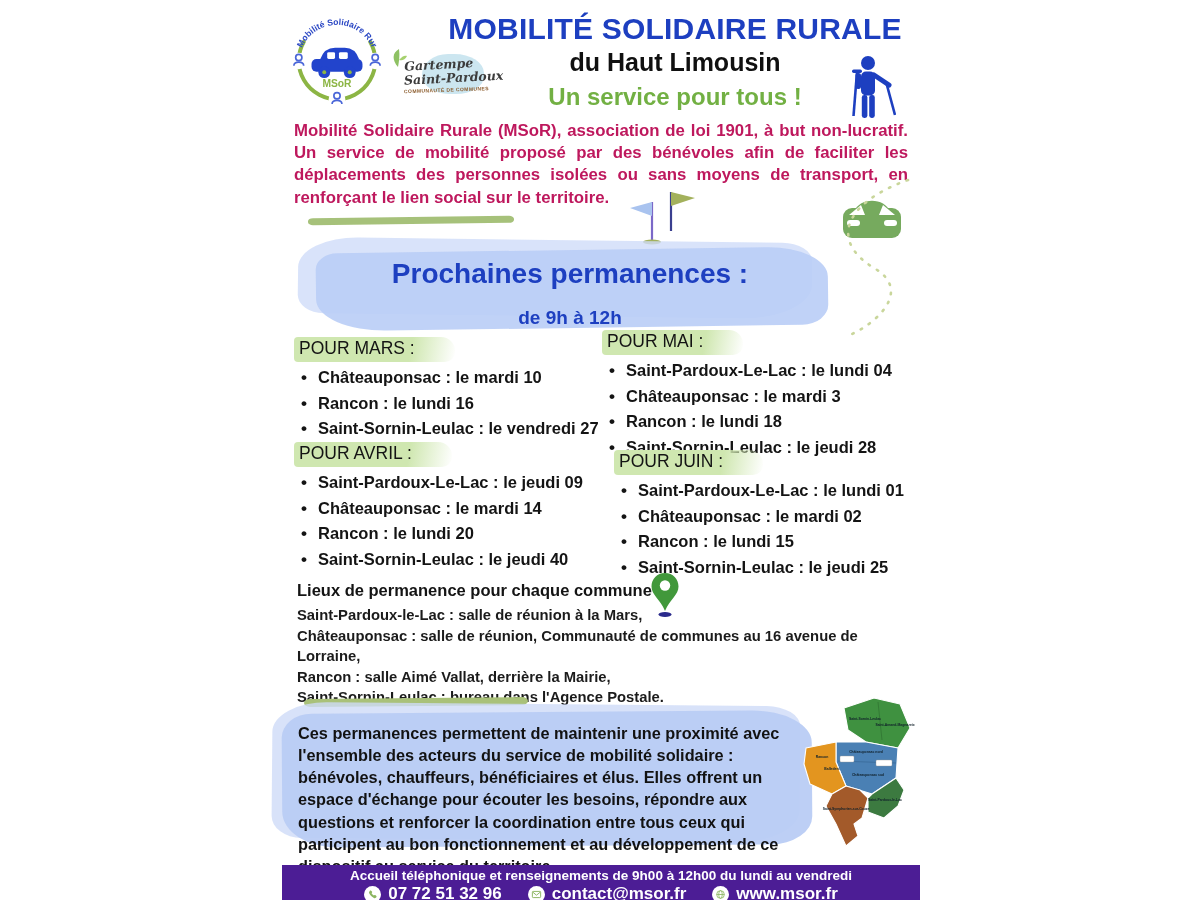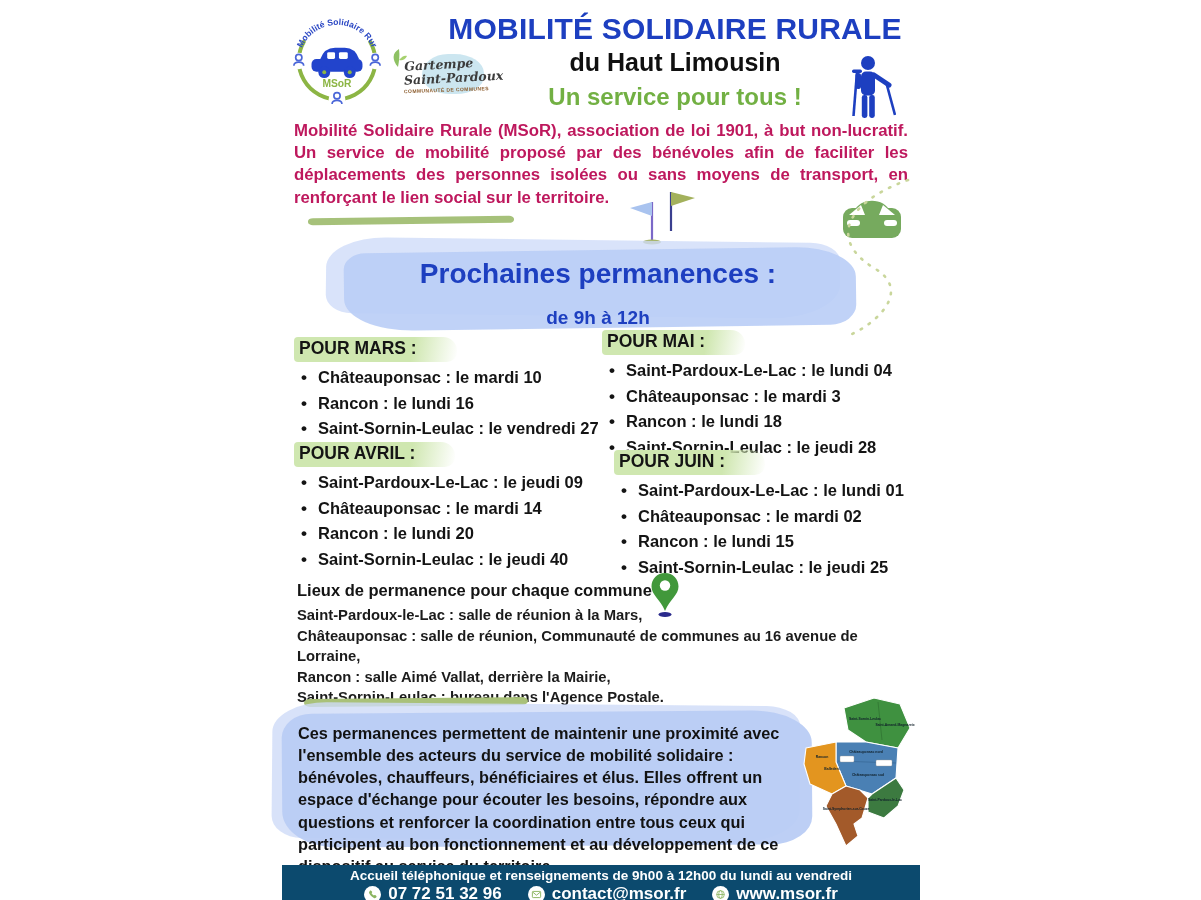--- a/index.html
+++ b/index.html
@@ -34,38 +34,38 @@
   .brush-underline-1 { position:absolute; left:26px; top:217px; width:206px; height:7px;
       background:#9cba6c; border-radius:5px/3px; transform:rotate(-.7deg); opacity:.9; }
   .brush-underline-2 { position:absolute; left:22px; top:698px; width:224px; height:8px;
       background:#a9c179; border-radius:6px/4px; transform:rotate(-.5deg); }
 
   .flags { position:absolute; left:344px; top:188px; }
   .green-car { position:absolute; left:558px; top:192px; }
   .dashed-road { position:absolute; left:444px; top:174px; }
 
   
-  .banner { position:absolute; left:64px; top:246px; width:504px; height:84px;
+  .banner { position:absolute; left:36px; top:246px; width:504px; height:84px;
       text-align:center; isolation:isolate; }
   .banner::before { content:""; position:absolute; left:-2px; right:-6px; top:4px; bottom:2px;
       background:#b9cdf6; opacity:.9; z-index:-1; transform:rotate(-.8deg);
       border-radius:22px 60px 26px 70px / 16px 30px 20px 32px; }
   .banner::after { content:""; position:absolute; left:-20px; right:10px; top:-6px; bottom:14px;
       background:#cfdcf9; opacity:.8; z-index:-2; transform:rotate(.7deg);
       border-radius:60px 30px 70px 26px / 30px 18px 34px 18px; }
   .banner-title { font-size:28px; font-weight:800; color:#1d3fc0; padding-top:12px; }
   .banner-sub { font-size:19px; font-weight:800; color:#1d3fc0; margin-top:17px; }
 
   
   .month-section { position:absolute; width:310px; }
   .m-l1 { left:12px;  top:337px; }
   .m-l2 { left:12px;  top:442px; }
   .m-r1 { left:320px; top:330px; }
   .m-r2 { left:332px; top:450px; }
-  .month-label { display:inline-block; font-size:17.5px; font-weight:700; color:#141414;
+  .month-label { display:inline-block; font-size:17.5px; font-weight:400; color:#141414;
       background:linear-gradient(100deg,#cfe7b0 0%,#cfe7b0 72%,rgba(207,231,176,0) 100%);
       border-radius:4px 14px 10px 4px; padding:1px 40px 3px 5px; margin-bottom:3px; }
   .schedule-list { list-style:none; }
   .schedule-list li { position:relative; padding-left:24px; font-size:16.5px;
       font-weight:bold; color:#141414; line-height:25.5px; }
   .schedule-list li::before { content:"•"; position:absolute; left:7px; font-size:17px; }
 
   
   .loc-heading { position:absolute; left:15px; top:581px; font-size:16.5px;
       font-weight:800; color:#141414; }
@@ -81,21 +81,21 @@
   .closing::after { content:""; position:absolute; inset:-4px 14px 10px -6px; background:#cedbf8;
       opacity:.8; z-index:-2; transform:rotate(.5deg);
       border-radius:55px 34px 60px 30px / 30px 20px 32px 22px; }
   .closing-text { padding:14px 14px 0 20px; font-size:16.3px; font-weight:bold;
       color:#121212; line-height:1.36; }
 
   .territory-map { position:absolute; left:520px; top:690px; }
 
   
   .footer { position:absolute; left:0; top:865px; width:638px; height:35px;
-      background:#0c4a6e; color:#fff; text-align:center; }
+      background:#4c1d95; color:#fff; text-align:center; }
   .footer-line1 { font-size:13.5px; font-weight:bold; padding-top:3px; }
   .footer-line2 { display:flex; justify-content:center; align-items:center; gap:26px;
       margin-top:1px; font-size:17px; font-weight:800; }
   .contact-item { display:inline-flex; align-items:center; gap:7px; color:#fff; text-decoration:none; }
   .icon-disc { width:17px; height:17px; border-radius:50%; background:#fff;
       display:inline-flex; align-items:center; justify-content:center; }
 </style>
 </head>
 <body>
 

